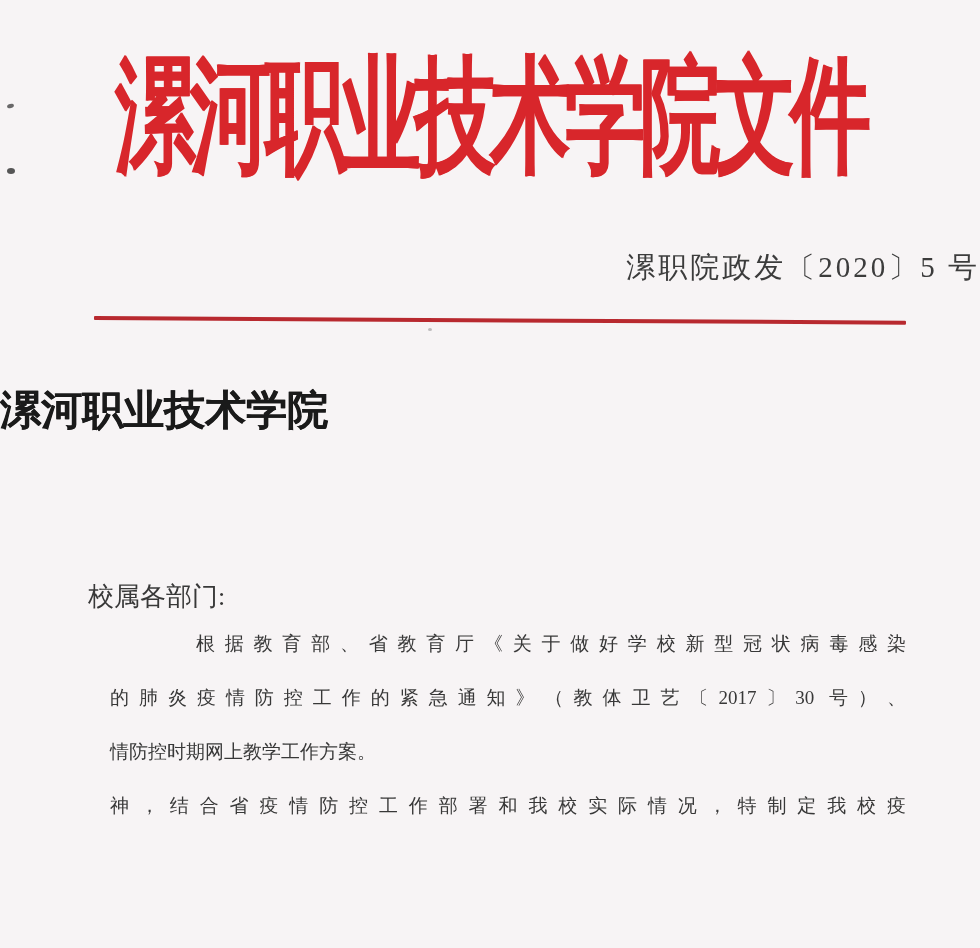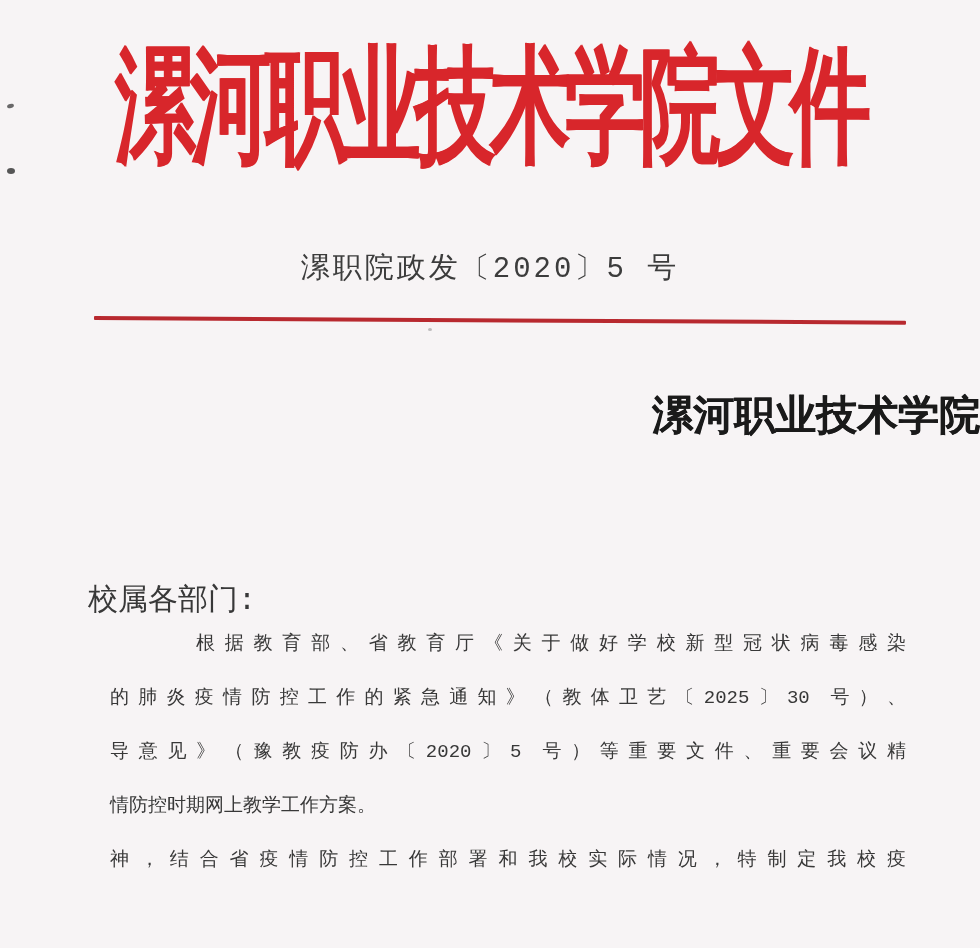--- a/index.html
+++ b/index.html
@@ -11,21 +11,21 @@
   }
   * { margin: 0; padding: 0; box-sizing: border-box; }
   html, body { background: #e9e6e7; }
   .page {
     position: relative;
     width: 980px;
     height: 948px;
     margin: 0 auto;
     background: var(--bg);
     overflow: hidden;
-    font-family: Liberation Mono, monospace;
+    font-family: Liberation Serif, serif;
     padding-left: 12px;
   }
 
   
   .org-title {
     position: absolute;
     top: 41px;
     left: 0;
     right: 0;
     height: 150px;
@@ -39,21 +39,21 @@
     white-space: nowrap;
     text-shadow: 1px 0 0 var(--red);
   }
 
   
   .doc-number {
     position: absolute;
     top: 248px;
     left: 0;
     right: 0;
-    text-align: center;
+    text-align: right;
     font-size: 29px;
     letter-spacing: 3px;
     color: #3c3c3c;
   }
 
   
   .red-rule {
     position: absolute;
     top: 316px;
     left: 94px;
@@ -61,38 +61,38 @@
     height: 4px;
     background: var(--rule);
     transform: rotate(0.33deg);
     transform-origin: left center;
     border-radius: 1px;
   }
 
   
   .doc-title {
     position: absolute;
-    top: 389px;
+    top: 381px;
     left: 0;
     right: 0;
-    text-align: right;
+    text-align: left;
     font-weight: bold;
     color: var(--title-ink);
     font-size: 41px;
     line-height: 58px;
     text-shadow: 0.6px 0 0 var(--title-ink);
     white-space: nowrap;
   }
 
   
   .salutation {
     position: absolute;
     top: 579px;
     left: 88px;
-    font-size: 30px;
+    font-size: 26px;
     color: var(--ink);
   }
 
   
   .body-text {
     position: absolute;
     top: 617px;
     left: 88px;
     width: 818px;
     color: var(--ink);
@@ -135,19 +135,18 @@
   <div class="red-rule"></div>
 
   <div class="doc-title">
     <div>漯河职业技术学院</div>
   </div>
 
   <div class="salutation">校属各部门:</div>
 
   <div class="body-text">
     <div class="pline indent">根据教育部、省教育厅《关于做好学校新型冠状病毒感染</div>
-    <div class="pline">的肺炎疫情防控工作的紧急通知》（教体卫艺〔2025〕30 号）、</div>
-    <div class="pline">导意见》（豫教疫防办〔2020〕5 号）等重要文件、重要会议精</div>
+    <div class="pline">的肺炎疫情防控工作的紧急通知》（教体卫艺〔2017〕30 号）、</div>
     <div class="pline last">情防控时期网上教学工作方案。</div>
     <div class="pline">神，结合省疫情防控工作部署和我校实际情况，特制定我校疫</div>
   </div>
 
 </div>
 
 </body></html>

